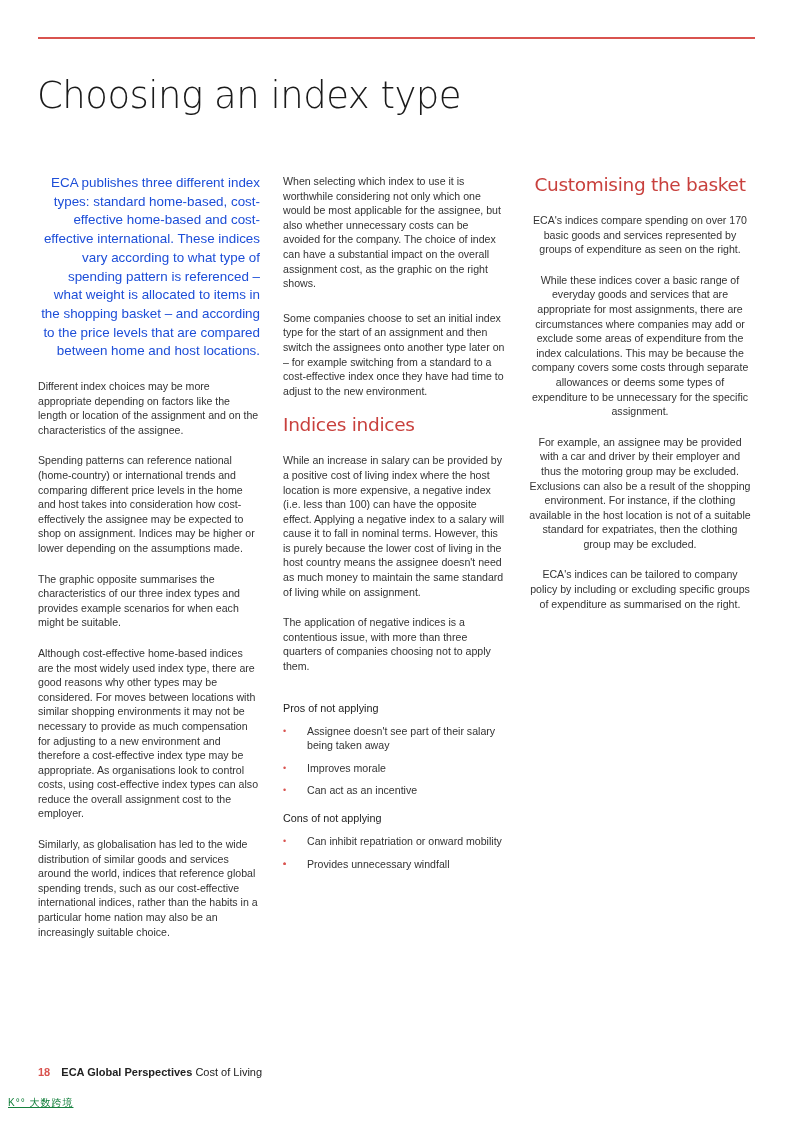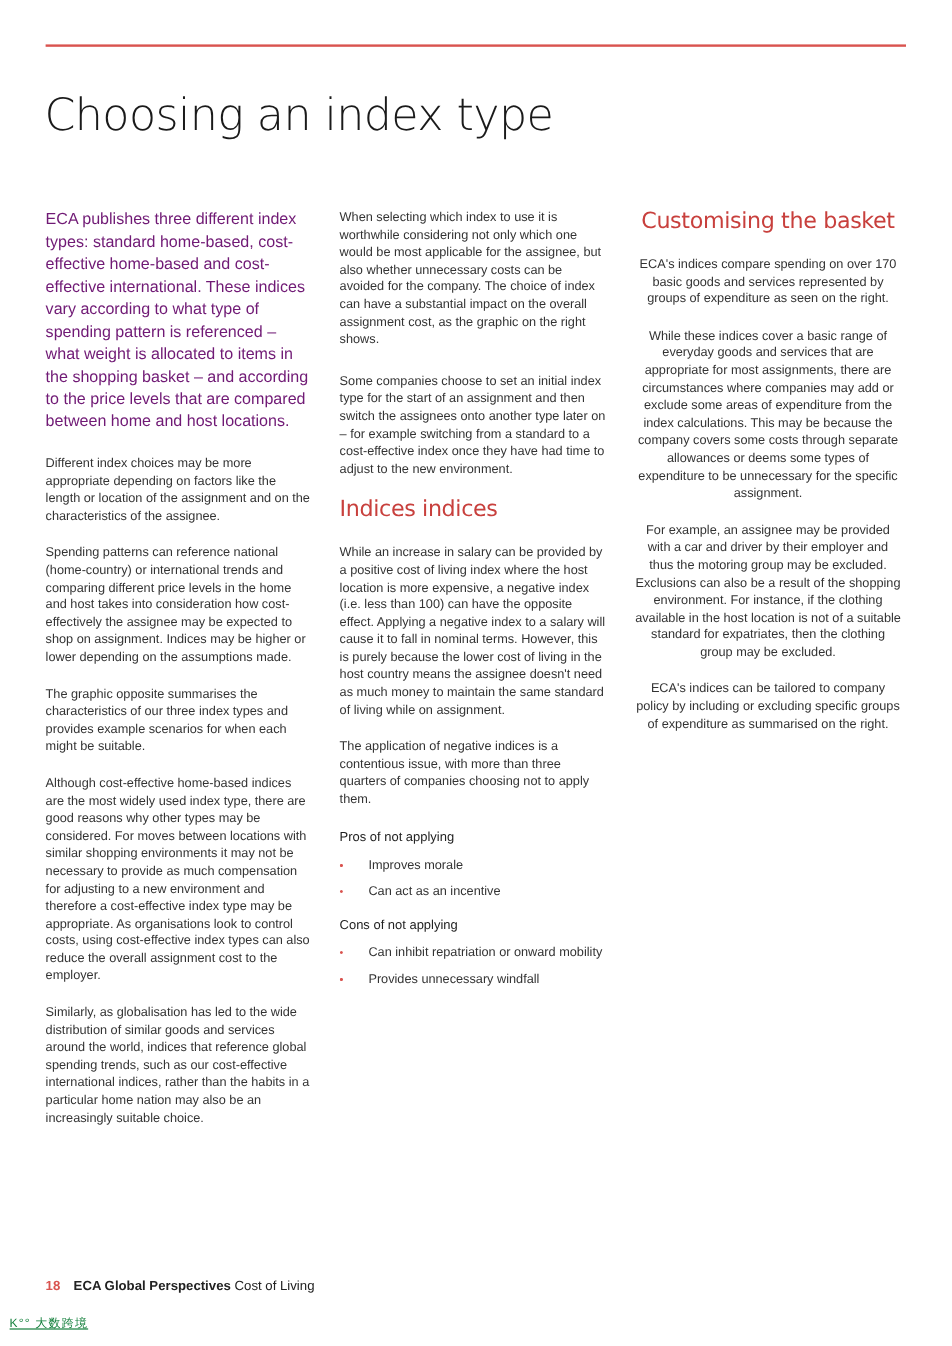--- a/index.html
+++ b/index.html
@@ -6,21 +6,21 @@
   body { width:793px; height:1122px; position:relative; overflow:hidden;
          font-family:"Liberation Sans", "DejaVu Sans", sans-serif; color:#2b2b2b; }
   .top-rule { position:absolute; left:38px; top:37px; width:717px; height:2px; background:#d9534f; }
   .page-title { position:absolute; left:37px; top:74px; margin:0; font-weight:300;
                 font-size:37px; letter-spacing:-0.5px; color:#1a1a1a; font-family:"DejaVu Sans", sans-serif; }
   .col { position:absolute; top:174px; width:222px; }
   .col-1 { left:38px; }
   .col-2 { left:283px; top:174px; }
   .col-3 { left:529px; top:174px;text-align:center; }
   p { margin:0 0 16px 0; font-size:10.6px; line-height:14.6px; color:#333; }
-  p.lead { color:#701a75; font-size:13.4px; line-height:18.7px; margin-bottom:18px; }
+  p.lead { color:#1d4ed8; font-size:13.4px; line-height:18.7px; margin-bottom:18px;text-align:right; }
   h2 { margin:0 0 18px 0; font-weight:400; font-size:18.5px; color:#c8403d; font-family:"DejaVu Sans", sans-serif; letter-spacing:-0.3px; }
   h3 { margin:0 0 10px 0; font-size:10.8px; font-weight:normal; color:#222; }
   ul { list-style:none; margin:0 0 14px 0; padding:0; }
   li { position:relative; padding-left:24px; font-size:10.6px; line-height:14.6px; margin-bottom:8px; color:#333; }
   li .bullet { position:absolute; left:0; top:0; color:#d9534f; font-size:9px; }
   .footer { position:absolute; left:38px; top:1066px; font-size:11px; color:#222; }
   .footer .num { color:#d9534f; font-weight:bold; margin-right:8px; }
   .footer .pub { font-weight:bold; }
   .watermark { position:absolute; left:8px; top:1096px; font-size:10px; color:#15803d; letter-spacing:1px;text-decoration:underline; }
 </style>
@@ -39,25 +39,25 @@
   <p>Although cost-effective home-based indices are the most widely used index type, there are good reasons why other types may be considered. For moves between locations with similar shopping environments it may not be necessary to provide as much compensation for adjusting to a new environment and therefore a cost-effective index type may be appropriate. As organisations look to control costs, using cost-effective index types can also reduce the overall assignment cost to the employer.</p>
   <p>Similarly, as globalisation has led to the wide distribution of similar goods and services around the world, indices that reference global spending trends, such as our cost-effective international indices, rather than the habits in a particular home nation may also be an increasingly suitable choice.</p>
 </div>
 
 <div class="col col-2">
   <p style="margin-bottom:20px;">When selecting which index to use it is worthwhile considering not only which one would be most applicable for the assignee, but also whether unnecessary costs can be avoided for the company. The choice of index can have a substantial impact on the overall assignment cost, as the graphic on the right shows.</p>
   <p>Some companies choose to set an initial index type for the start of an assignment and then switch the assignees onto another type later on – for example switching from a standard to a cost-effective index once they have had time to adjust to the new environment.</p>
 
   <h2>Indices indices</h2>
   <p>While an increase in salary can be provided by a positive cost of living index where the host location is more expensive, a negative index (i.e. less than 100) can have the opposite effect. Applying a negative index to a salary will cause it to fall in nominal terms. However, this is purely because the lower cost of living in the host country means the assignee doesn't need as much money to maintain the same standard of living while on assignment.</p>
-  <p style="margin-bottom:18px;">The application of negative indices is a contentious issue, with more than three quarters of companies choosing not to apply them.</p>
+  <p style="margin-bottom:28px;">The application of negative indices is a contentious issue, with more than three quarters of companies choosing not to apply them.</p>
 
   <h3>Pros of not applying</h3>
   <ul>
-    <li><span class="bullet">•</span></li>
+    <li><span class="bullet">•</span><span>Assignee doesn't see part of their salary being taken away</span></li>
     <li><span class="bullet">•</span><span>Improves morale</span></li>
     <li><span class="bullet">•</span><span>Can act as an incentive</span></li>
   </ul>
 
   <h3>Cons of not applying</h3>
   <ul>
     <li><span class="bullet">•</span><span>Can inhibit repatriation or onward mobility</span></li>
     <li><span class="bullet">•</span></li>
     <li><span class="bullet">•</span><span>Provides unnecessary windfall</span></li>
   </ul>

